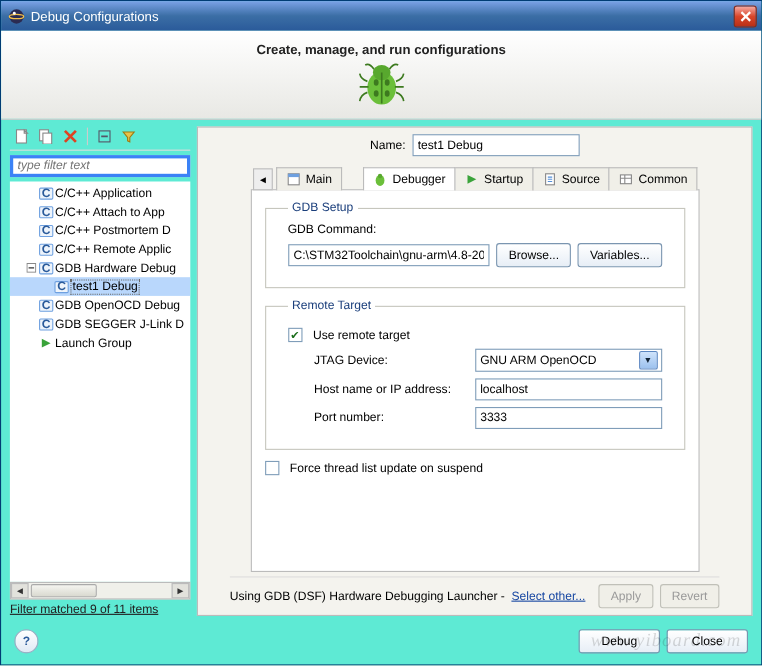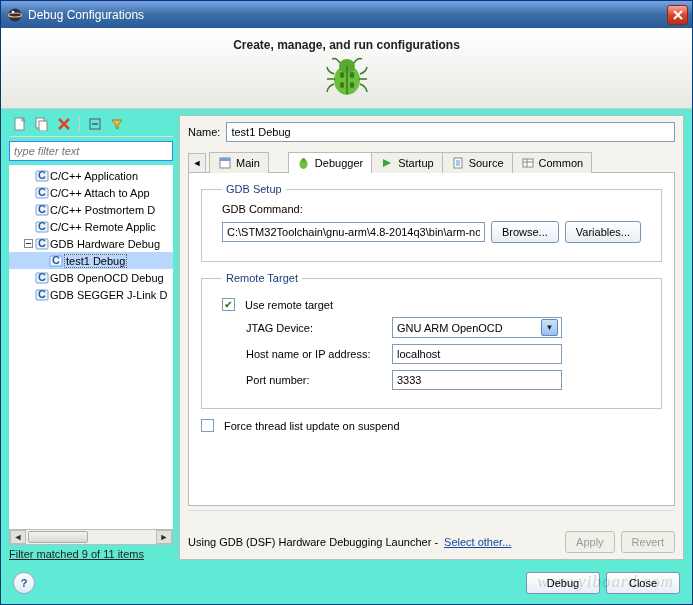--- a/index.html
+++ b/index.html
@@ -10,56 +10,56 @@
   .titlebar .title { flex: 1; font-size: 12px; }
   .closebtn { width: 21px; height: 20px; background: linear-gradient(180deg,#f6a9a1,#d9462a 50%,#b82f17); border: 1px solid #8a2a16; border-radius: 3px; display:flex;align-items:center;justify-content:center;color:#fff;font-weight:bold;font-size:12px; }
   .header { padding: 10px 14px 8px; display: flex; align-items: center; border-bottom: 1px solid #ccc; background: linear-gradient(180deg,#fff 0%, #e8e8e4 100%); flex-direction: column; }
   .header h1 { margin: 0; font-size: 12px; font-weight: bold; color: #222; flex: 1; }
   .bug-icon { width: 48px; height: 48px; }
   .body { flex: 1; display: flex; padding: 6px 8px 4px 8px; gap: 6px; overflow: hidden; }
   .left { width: 164px; display: flex; flex-direction: column; }
   .toolbar { height: 22px; display:flex; align-items:center; gap:4px; padding: 0 2px 4px; border-bottom: 1px solid #ddd; }
   .toolbar .sep { width:1px; height:16px; background:#ccc; margin:0 2px; }
   .toolbar .tbtn { width:18px; height:18px; display:flex;align-items:center;justify-content:center; }
-  .filter-input { width: 100%; height: 20px; border: 1px solid #3b82f6; padding: 2px 4px; color:#888; font-style: italic; margin: 4px 0; }
+  .filter-input { width: 100%; height: 20px; border: 3px solid #3b82f6; padding: 2px 4px; color:#888; font-style: italic; margin: 4px 0; }
   .tree { flex:1; border: none; overflow:hidden; background:#fff; }
   .tree-inner { padding: 2px 0; }
   .tree-row { display:flex; align-items:center; height:17px; padding-left:2px; white-space:nowrap; overflow:hidden; }
   .tree-row .twist { width:11px; display:inline-flex; justify-content:center; color:#555;}
   .tree-row .ticon { width:16px; display:inline-flex; justify-content:center; }
   .tree-row.selected { background:#b9d7fc; }
   .tree-row .dotted-sel { border: 1px dotted #666; padding: 0 1px; }
   .tree-indent-1 { padding-left: 14px; }
   .tree-indent-2 { padding-left: 28px; }
   .hscroll { height:16px; border:1px solid #bbb; background:#f0f0ea; display:flex; align-items:center; }
   .hscroll .arrow { width:16px;height:14px;background:#e2e2dc;border:1px solid #bbb;display:flex;align-items:center;justify-content:center;font-size:9px;color:#333;}
   .hscroll .track { flex:1; height:14px; position:relative; }
   .hscroll .thumb { position:absolute; left:2px; width:60px; height:12px; top:1px; background:linear-gradient(180deg,#f5f5f0,#d9d9d0); border:1px solid #aaa; border-radius:2px; }
   .matchline { padding-top:3px; color:#222;text-decoration:underline; }
-  .right { flex:1; display:flex; flex-direction:column; border:1px solid #bbb; background:#f4f3ee; padding: 6px 8px; }
+  .right { flex:1; display:flex; flex-direction:column; border:1px solid #bbb; background:#f4f3ee; padding: 6px 8px; align-items: center; }
   .namerow { display:flex; align-items:center; gap:6px; margin-bottom:6px; }
   .namerow label { }
   .namerow input { flex:1; height:20px; border:1px solid #7f9db9; padding:2px 4px; }
   .tabs { display:flex; align-items:flex-end; height:25px; position:relative; }
   .tabscrollbtn { width:18px;height:20px;border:1px solid #bbb;background:#eee;display:flex;align-items:center;justify-content:center;font-size:9px;margin-right:3px; }
   .tab { display:flex; align-items:center; gap:4px; padding: 3px 8px; border:1px solid #bbb; border-bottom:none; background:#f0efe8; margin-right:-1px; position:relative; }
   .tab.active { background:#fff; z-index:2;margin-left:20px; }
   .tab .ticon { width:14px; height:14px; display:inline-flex;align-items:center;justify-content:center; }
   .tabpanel { flex:1; border:1px solid #bbb; background:#fff; margin-top:-1px; padding:10px 12px; overflow:auto; }
   fieldset.grp { border:1px solid #c6c6bd; padding:8px 20px 12px; margin:0 0 10px; }
   fieldset.grp legend { color:#1a3e7b; padding:0 4px; }
   .formrow { margin:6px 0; display:flex; align-items:center; gap:6px; }
   .txt { height:20px; border:1px solid #7f9db9; padding:2px 4px; }
   .btn { height:22px; border:1px solid #7a95b0; background:linear-gradient(180deg,#fff,#e7eef6); padding:0 10px; border-radius:3px; }
   .btn.disabled { color:#999; background:#f0efe8; border-color:#c0c0b8; }
   .select { height:21px; border:1px solid #7f9db9; background:#fff; display:flex; align-items:center; padding:0 3px 0 4px; width:170px; }
   .select .selv { flex:1; }
   .select .seldrop { width:17px;height:17px;background:linear-gradient(180deg,#cfe3fb,#9cc1ee);border:1px solid #5a86c1;border-radius:2px;display:flex;align-items:center;justify-content:center;font-size:8px;color:#123; }
   .cb { width:13px;height:13px;border:1px solid #7f9db9;background:#fff;display:inline-flex;align-items:center;justify-content:center;font-size:10px;color:#1a6d1a;margin-right:4px; }
-  .launcherrow { border-top:1px solid #ddd; padding-top:20px; margin-top:4px; display:flex; align-items:center; gap:6px; font-size:11px; }
+  .launcherrow { border-top:1px solid #ddd; padding-top:6px; margin-top:4px; display:flex; align-items:center; gap:6px; font-size:11px; }
   .link { color:#1747a2; text-decoration:underline; }
   .footer { padding: 8px 12px 10px; display:flex; align-items:center; }
   .help { width:22px;height:22px;border:1px solid #9badc4;border-radius:11px;display:flex;align-items:center;justify-content:center;color:#2a5a9a;font-weight:bold;background:linear-gradient(180deg,#fff,#dfe9f5); }
   .footer .spacer { flex:1; }
   .watermark { position:absolute; right:18px; bottom:12px; font-size:17px; color:rgba(0,0,0,0.15); font-style:italic; font-family:Georgia,serif; pointer-events:none; letter-spacing:1px;}
   .window { position:relative; }
   .lbl-align { display:inline-block; width:140px;margin-left:24px; }
   svg { display:block; }
 </style>
 </head>
@@ -213,20 +213,29 @@
             <div class="tree-row tree-indent-1">
               <span class="twist"></span>
               <span class="ticon">
                 <svg width="14" height="14">
                   <rect x="1" y="2" width="12" height="10" rx="1" fill="#eef4fb" stroke="#6ea0e0"></rect>
                   <text x="7" y="10" text-anchor="middle" font-size="8" fill="#2a5a9a" font-weight="bold">C</text>
                 </svg>
               </span>
               <span>GDB SEGGER J-Link D</span>
             </div>
+            <div class="tree-row tree-indent-1">
+              <span class="twist"></span>
+              <span class="ticon">
+                <svg width="14" height="14">
+                  <path d="M3 3 L11 7 L3 11 Z" fill="#3aa33a"></path>
+                </svg>
+              </span>
+              <span>Launch Group</span>
+            </div>
           </div>
       </div>
       <div class="hscroll">
         <div class="arrow">◄</div>
         <div class="track">
             <div class="thumb"></div>
           </div>
         <div class="arrow">►</div>
       </div>
       <div class="matchline">Filter matched 9 of 11 items</div>

